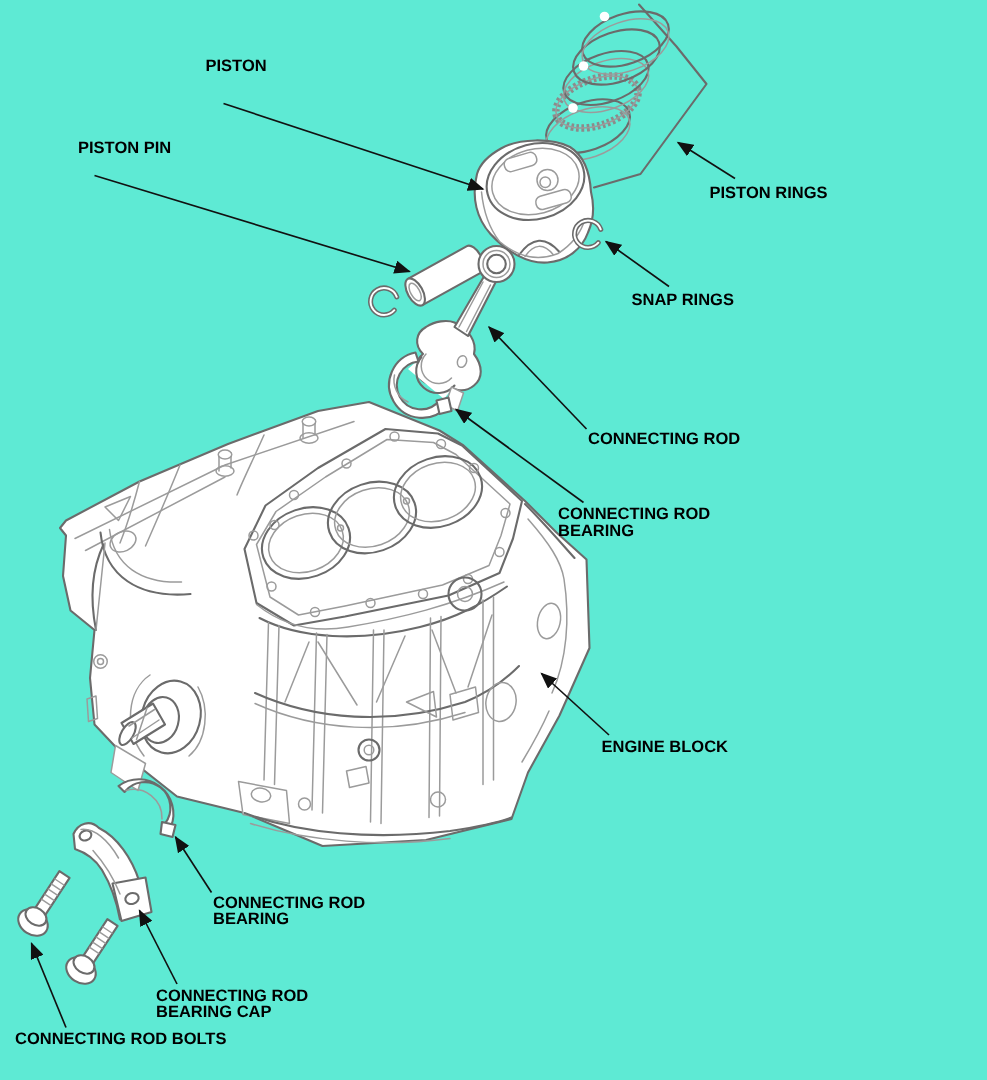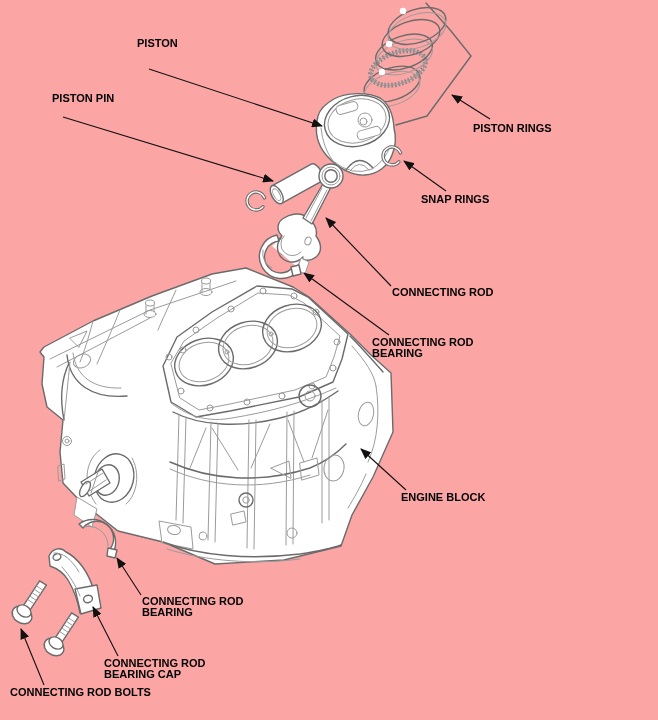--- a/index.html
+++ b/index.html
@@ -1,16 +1,16 @@
 <!DOCTYPE html>
 <html><head>
 <meta charset="utf-8">
 <style>
   html,body{margin:0;padding:0;background:#ffffff;}
-  .page{position:relative;width:658px;height:720px;background:#fca5a5;overflow:hidden;
+  .page{position:relative;width:658px;height:720px;background:#5eead4;overflow:hidden;
         font-family:"Liberation Sans", sans-serif;}
   svg{display:block}
   .s1{fill:none;stroke:#6b6b6b;stroke-width:1.4;stroke-linecap:round;stroke-linejoin:round;}
   .s2{fill:none;stroke:#9b9b9b;stroke-width:1;stroke-linecap:round;stroke-linejoin:round;}
   .w1{fill:#ffffff;stroke:#6b6b6b;stroke-width:1.4;stroke-linejoin:round;}
   .w2{fill:#ffffff;stroke:#9b9b9b;stroke-width:1;stroke-linejoin:round;}
   .hatch{fill:none;stroke:#8b8b8b;stroke-width:5;stroke-dasharray:1.8 1.7;}
   .ringC{fill:none;stroke:#6b6b6b;stroke-width:3.4;stroke-linecap:round;}
   .ringCi{fill:none;stroke:#ffffff;stroke-width:1.3;stroke-linecap:round;}
   .leader{stroke:#111111;stroke-width:1.1;fill:none;}

